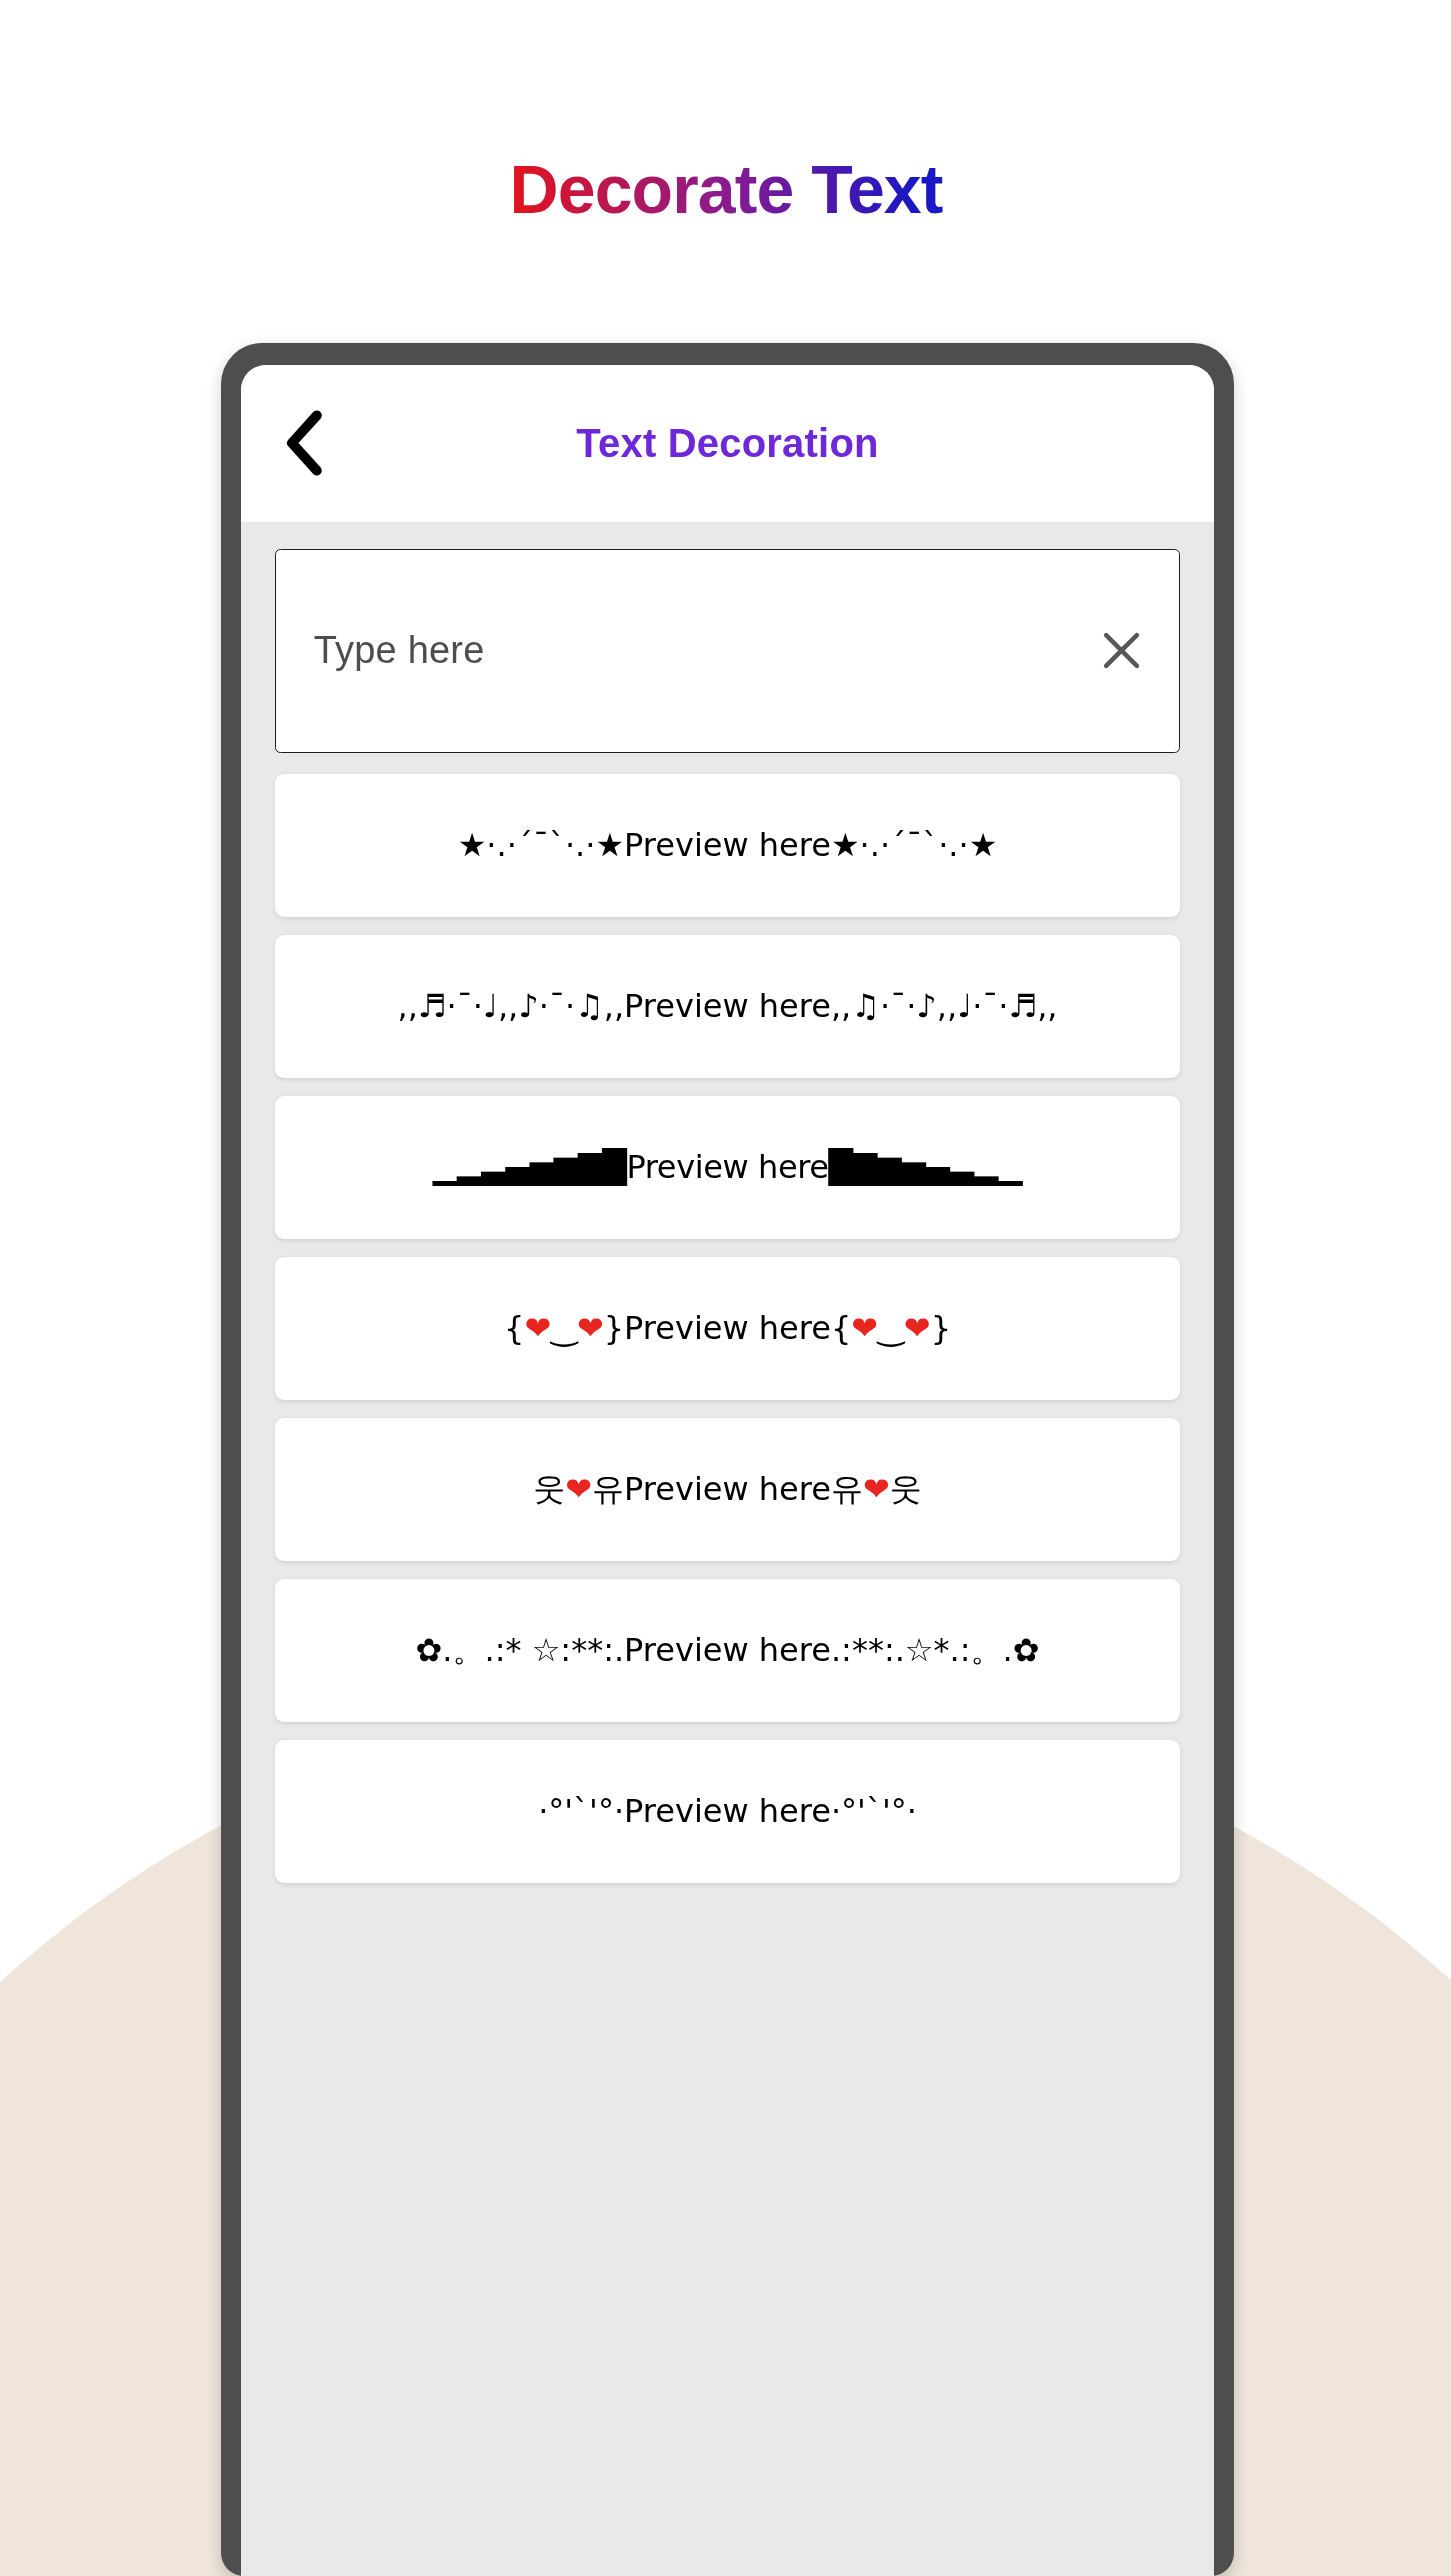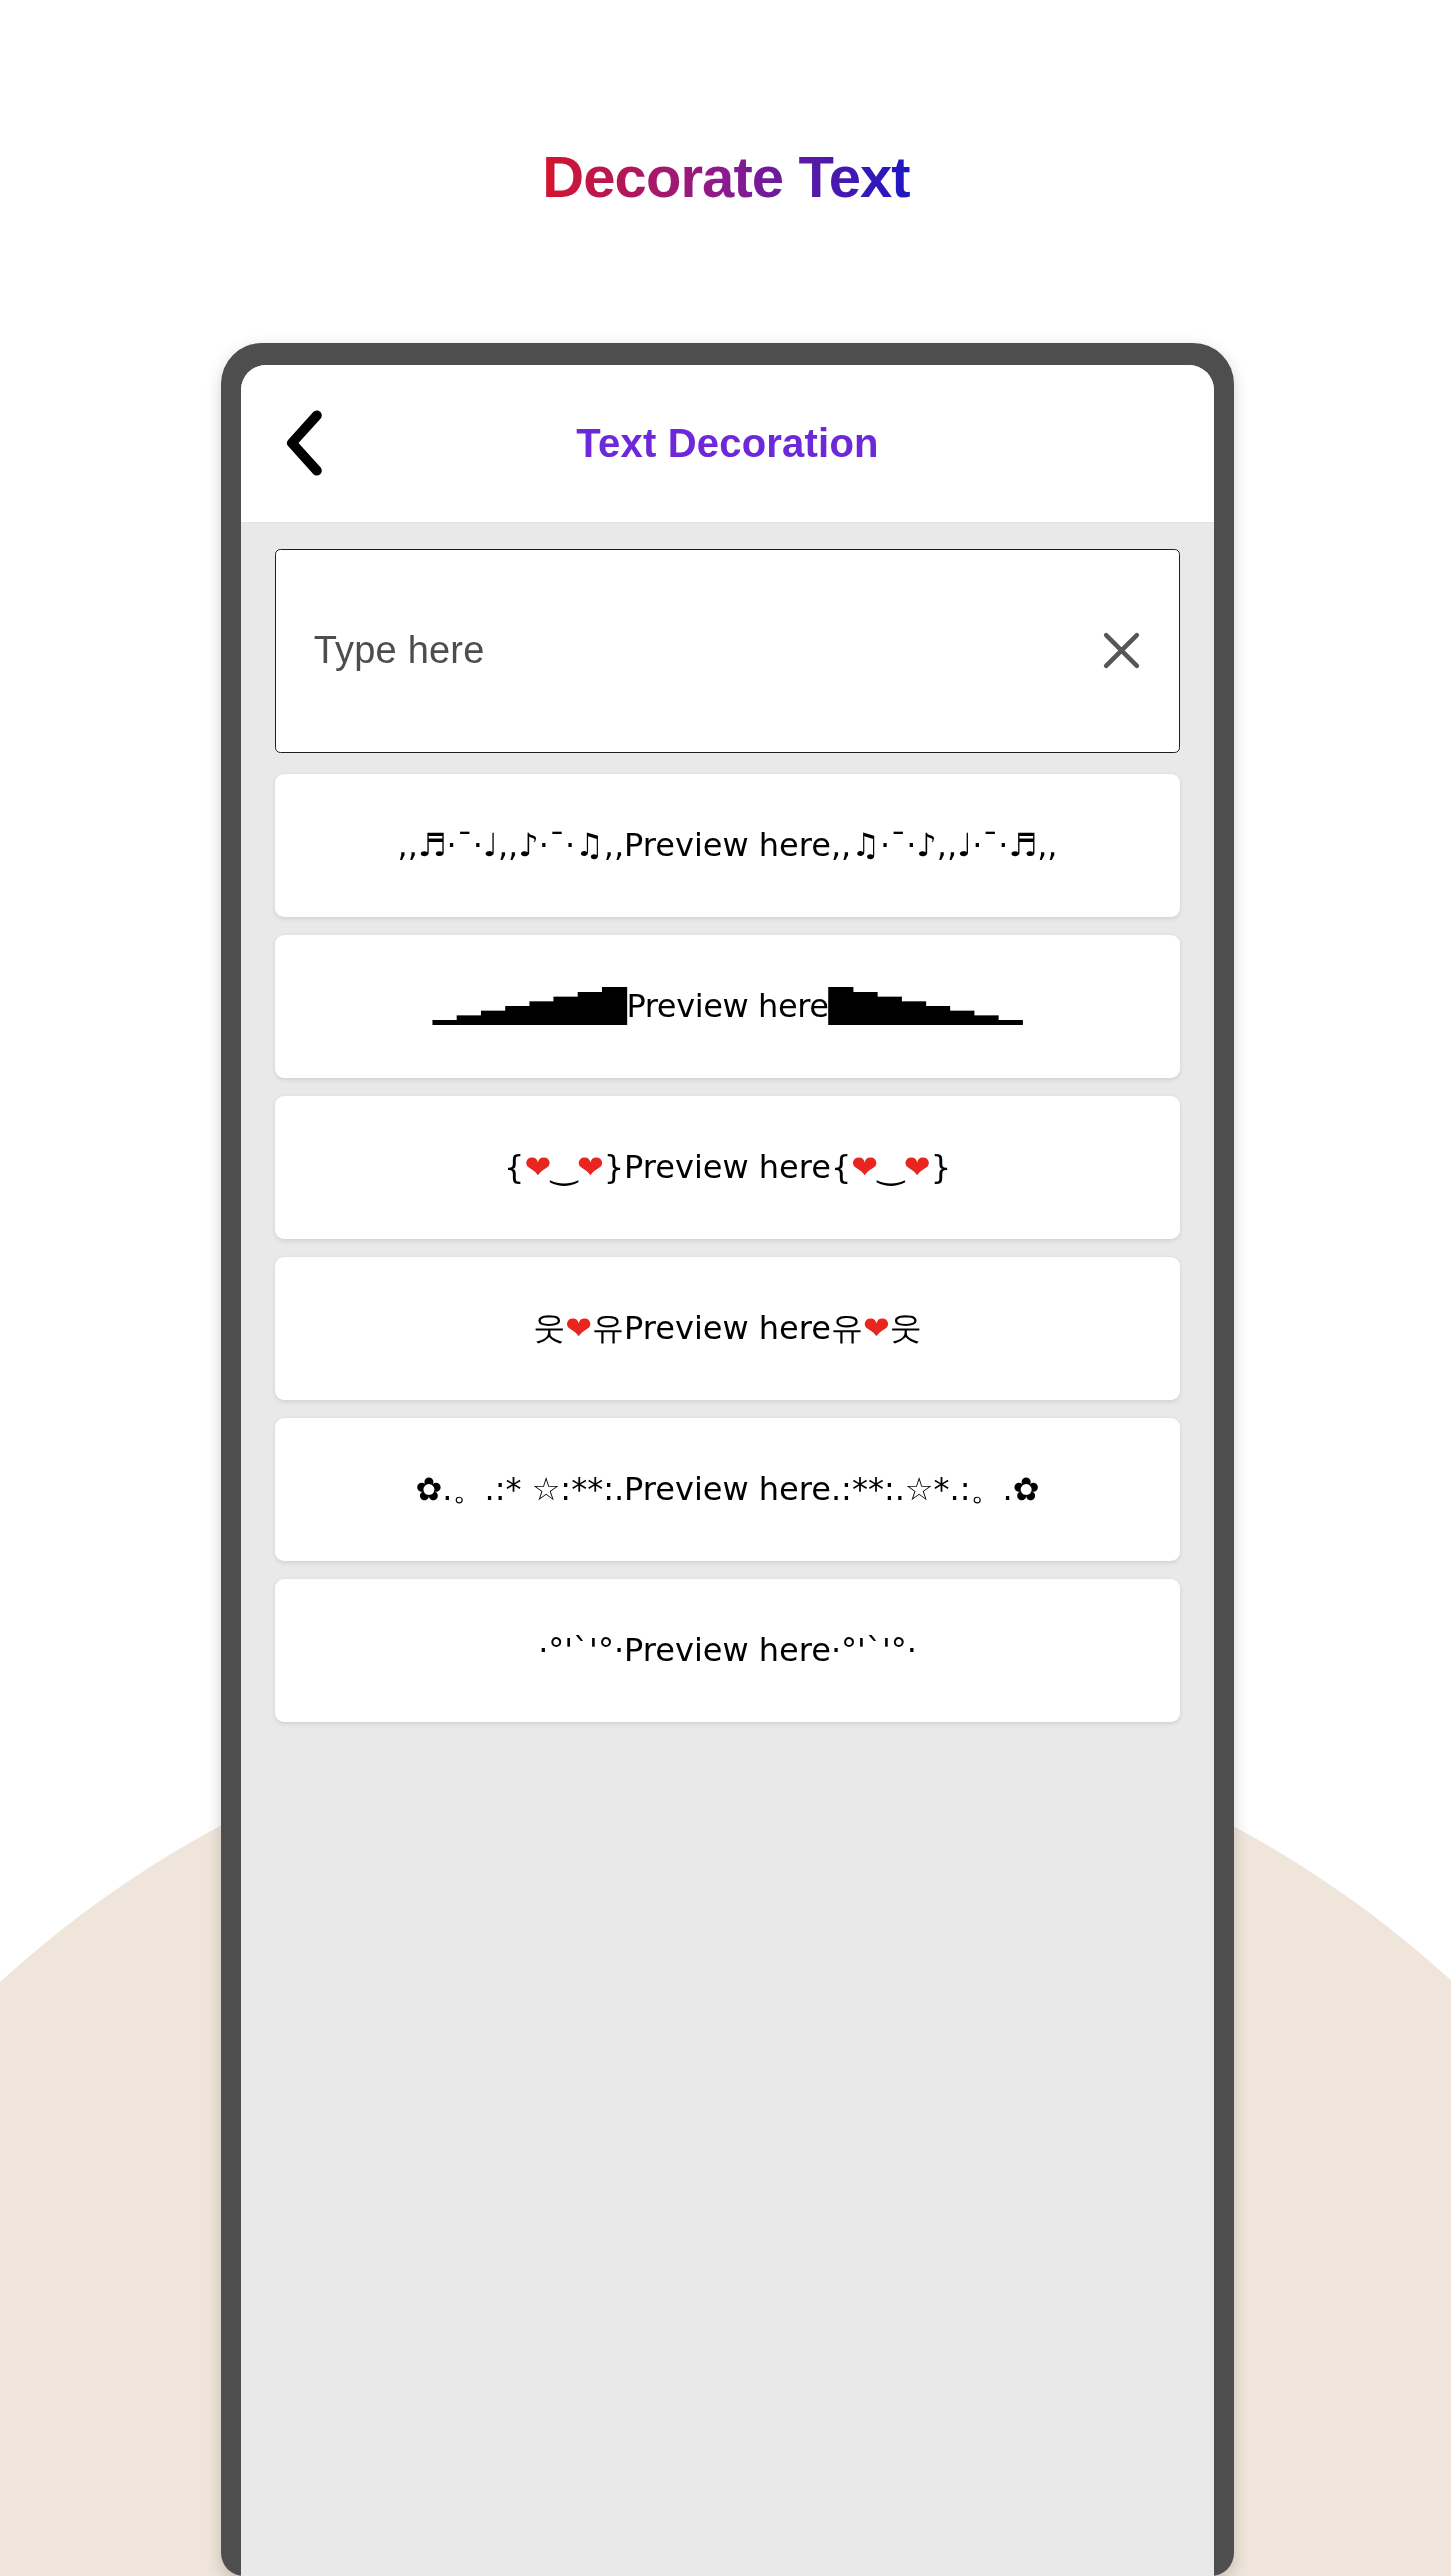--- a/index.html
+++ b/index.html
@@ -28,21 +28,21 @@
     z-index: 0;
   }
 
   
   #page-title {
     position: absolute;
     top: 109px;
     left: 0;
     width: 100%;
     text-align: center;
-    font-size: 58px;
+    font-size: 68px;
     font-weight: bold;
     letter-spacing: -0.9px;
     line-height: 1;
     z-index: 3;
     background: linear-gradient(90deg, #ef1111 0%, #e81313 34%, #8a1b8f 50%, #1a17c4 63%, #1a17c4 100%);
     -webkit-background-clip: text;
     background-clip: text;
     color: transparent;
     -webkit-text-fill-color: transparent;
     font-family: "Liberation Sans", sans-serif;
@@ -197,20 +197,23 @@
         <div id="input-placeholder">Type here</div>
         <div id="clear-icon">
           <svg width="47" height="47" viewBox="0 0 52 52" aria-hidden="true">
             <path d="M9 9 L43 43 M43 9 L9 43" fill="none" stroke="#565656" stroke-width="5" stroke-linecap="round"></path>
           </svg>
         </div>
       </div>
 
       <div id="preview-list">
 
+        <div class="preview-card">
+          <div class="preview-text">★·.·´¯`·.·★Preview here★·.·´¯`·.·★</div>
+        </div>
 
 
         <div class="preview-card">
           <div class="preview-text">,,♬·¯·♩,,♪·¯·♫,,Preview here,,♫·¯·♪,,♩·¯·♬,,</div>
         </div>
 
         <div class="preview-card">
           <div class="preview-text tight">▁▂▃▄▅▆▇█Preview here█▇▆▅▄▃▂▁</div>
         </div>
 

